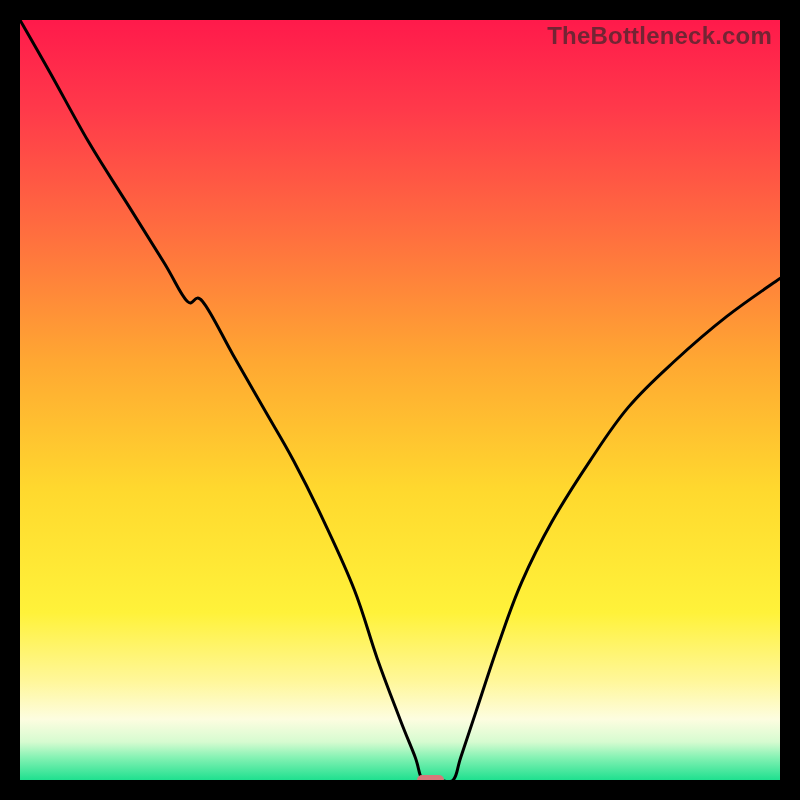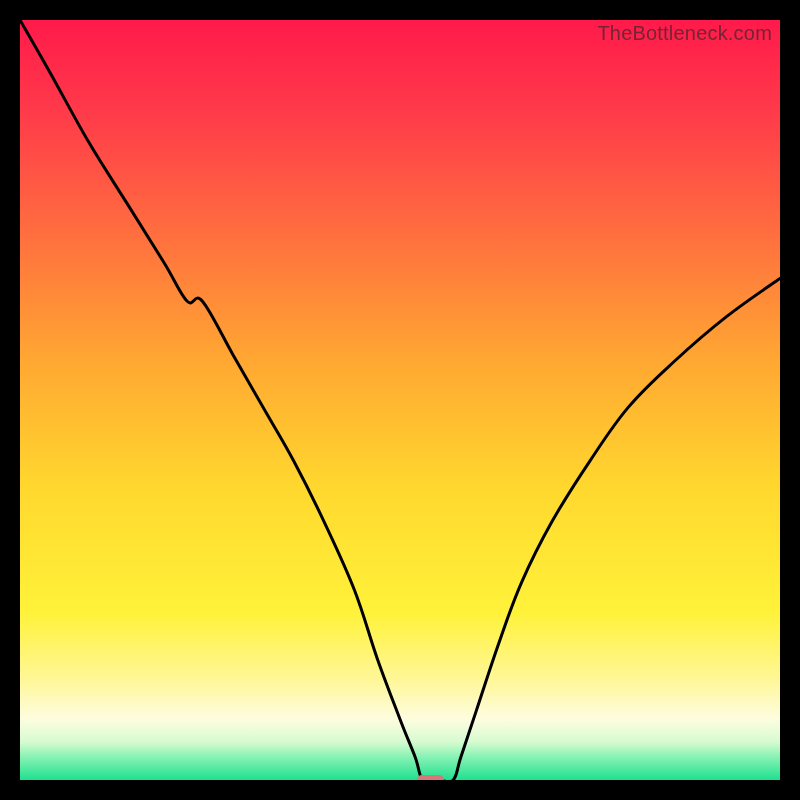--- a/index.html
+++ b/index.html
@@ -21,22 +21,22 @@
   .gradient-bg {
     position: absolute;
     inset: 0;
     
   }
   .watermark {
     position: absolute;
     top: 2px;
     right: 8px;
     font-family: Arial, Helvetica, sans-serif;
-    font-size: 20px;
-    font-weight: 400;
+    font-size: 24px;
+    font-weight: 700;
     color: rgba(40,40,40,0.65);
     letter-spacing: 0.2px;
     user-select: none;
   }
   svg.curve {
     position: absolute;
     inset: 0;
     width: 100%;
     height: 100%;
   }

